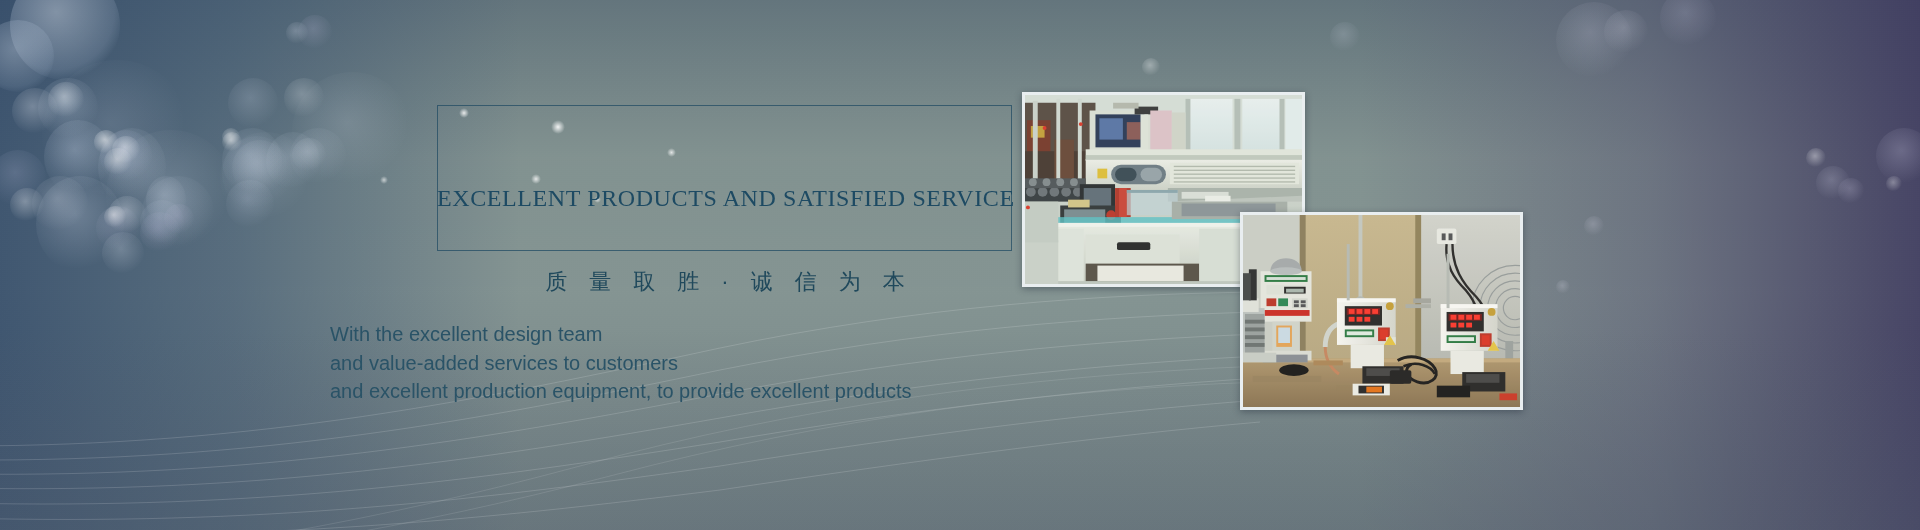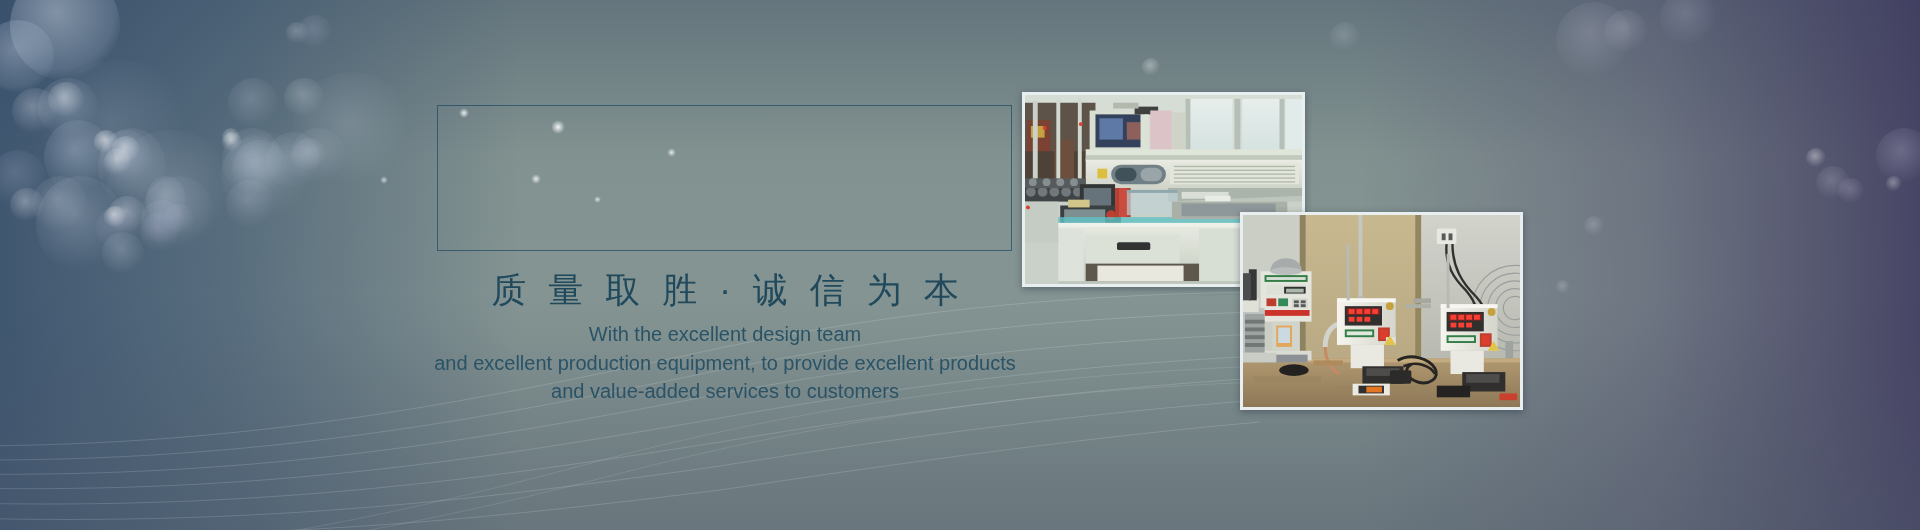--- a/index.html
+++ b/index.html
@@ -79,28 +79,27 @@
     position:absolute;left:437px;top:185px;width:575px;
     text-align:center;
     font-family:"Liberation Serif","DejaVu Serif",serif;
     font-size:24px;font-weight:400;letter-spacing:.6px;
     color:#1d4a63;
     white-space:nowrap;
   }
   .slogan{
     position:absolute;left:400px;top:267px;width:650px;
     text-align:center;
-    font-size:35px;font-weight:400;letter-spacing:22px;
+    font-size:22px;font-weight:400;letter-spacing:22px;
     text-indent:22px;
     color:#20495c;
     white-space:nowrap;
   }
   .paragraph{
     position:absolute;left:330px;top:320px;width:790px;
-    text-align:center;
     font-size:20px;line-height:28.5px;font-weight:400;
     color:#2a5367;
   }
   .paragraph div{white-space:nowrap;}
 
   
   .photo{
     position:absolute;
     border:3px solid #e9eef0;
     box-shadow:0 2px 7px rgba(25,35,50,0.40);
@@ -209,27 +208,28 @@
         <path d="M0,300 C220,288 420,250 620,196 C840,136 1060,106 1300,96"></path>
         <path d="M60,300 C260,292 450,258 650,206 C870,148 1080,120 1300,112"></path>
       </g>
     </svg>
   </div>
 
   <div class="noise"></div>
 
   <div class="headline-box"></div>
 
+  <div class="headline-en">EXCELLENT PRODUCTS AND SATISFIED SERVICE</div>
 
   <div class="slogan">质量取胜·诚信为本</div>
 
   <div class="paragraph">
     <div>With the excellent design team</div>
+    <div>and value-added services to customers</div>
     <div>and excellent production equipment, to provide excellent products</div>
-    <div>and value-added services to customers</div>
   </div>
 
   <div class="photo photo-1">
     <svg viewBox="0 0 283 195" preserveAspectRatio="none" aria-hidden="true">
       <defs>
         <linearGradient id="wallG" x1="0" y1="0" x2="0" y2="1">
           <stop offset="0" stop-color="#dfe4dc"></stop>
             <stop offset="1" stop-color="#c3cbc2"></stop>
         </linearGradient>
         <linearGradient id="winG" x1="0" y1="0" x2="0" y2="1">

